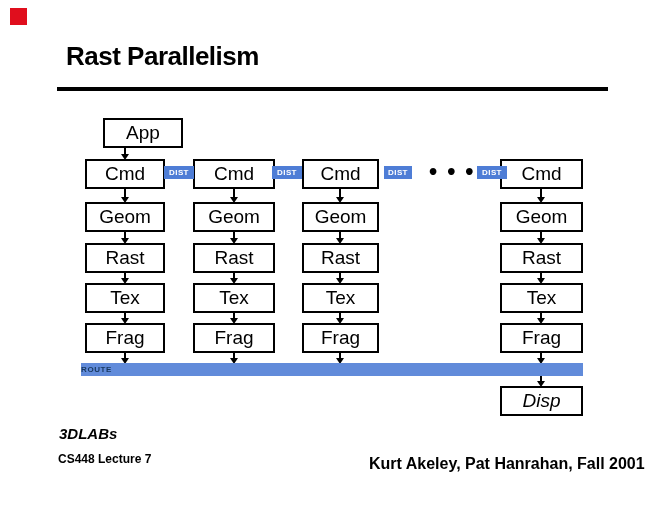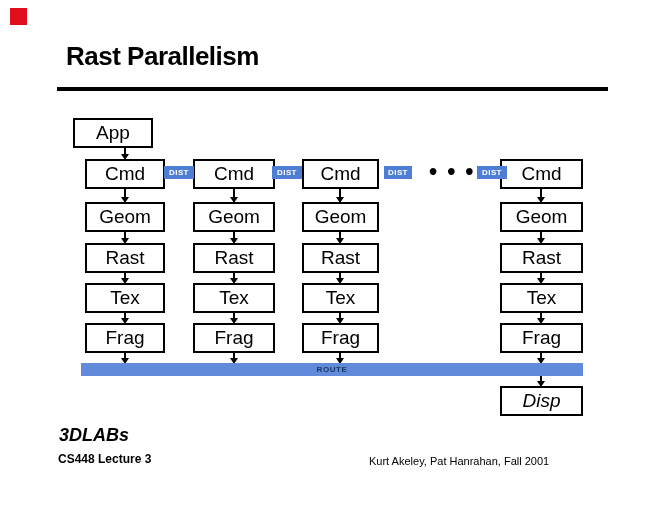--- a/index.html
+++ b/index.html
@@ -32,38 +32,38 @@
     font-size:8px; font-weight:bold; text-align:center; line-height:13px; letter-spacing:0.4px;
   }
 
   .dots {
     position:absolute; left:427px; top:161px; font-size:19px; font-weight:bold;
     color:#000; letter-spacing:6px; font-family:"DejaVu Sans", sans-serif;
   }
 
   .route-bar {
     position:absolute; left:81px; top:363px; width:502px; height:13px; background:#618BDA;
-    display:flex; align-items:center; justify-content:center;
+    display:flex; align-items:center; justify-content:flex-start;
   }
   .route-bar span { font-size:8px; font-weight:bold; color:#17375E; letter-spacing:0.6px; }
 
-  .logo-3dlabs { position:absolute; left:59px; top:425px; font-style:italic; font-weight:bold; font-size:18px; color:#000; }
+  .logo-3dlabs { position:absolute; left:59px; top:425px; font-style:italic; font-weight:bold; font-size:15px; color:#000; }
   .footer-course { position:absolute; left:58px; top:452px; font-weight:bold; font-size:12px; color:#000; }
-  .footer-credits { position:absolute; left:369px; top:455px; font-weight:normal; font-size:11px; color:#000; }
+  .footer-credits { position:absolute; left:369px; top:455px; font-weight:bold; font-size:16px; color:#000; }
 </style>
 </head>
 <body>
 
 <div style="position:absolute; inset:0;">
 
   <div class="red-square"></div>
   <h1 class="title">Rast Parallelism</h1>
   <div class="title-rule"></div>
 
-  <div class="box" style="left:73px; top:118px; width:80px;">App</div>
+  <div class="box" style="left:103px; top:118px; width:80px;">App</div>
   <div class="box" style="left:85px; top:159px; width:80px;">Cmd</div>
   <div class="box" style="left:85px; top:202px; width:80px;">Geom</div>
   <div class="box" style="left:85px; top:243px; width:80px;">Rast</div>
   <div class="box" style="left:85px; top:283px; width:80px;">Tex</div>
   <div class="box" style="left:85px; top:323px; width:80px;">Frag</div>
 
   <div class="box" style="left:193px; top:159px; width:82px;">Cmd</div>
   <div class="box" style="left:193px; top:202px; width:82px;">Geom</div>
   <div class="box" style="left:193px; top:243px; width:82px;">Rast</div>
   <div class="box" style="left:193px; top:283px; width:82px;">Tex</div>
@@ -113,16 +113,16 @@
   <div class="dist" style="left:384px; top:166px; width:28px;">DIST</div>
   <div class="dist" style="left:477px; top:166px; width:30px;">DIST</div>
 
   <div class="dots">•••</div>
 
   <div class="route-bar">
     <span>ROUTE</span>
   </div>
 
   <div class="logo-3dlabs">3DLABs</div>
-  <div class="footer-course">CS448 Lecture 3</div>
+  <div class="footer-course">CS448 Lecture 7</div>
   <div class="footer-credits">Kurt Akeley, Pat Hanrahan, Fall 2001</div>
 
 </div>
 
 </body></html>

